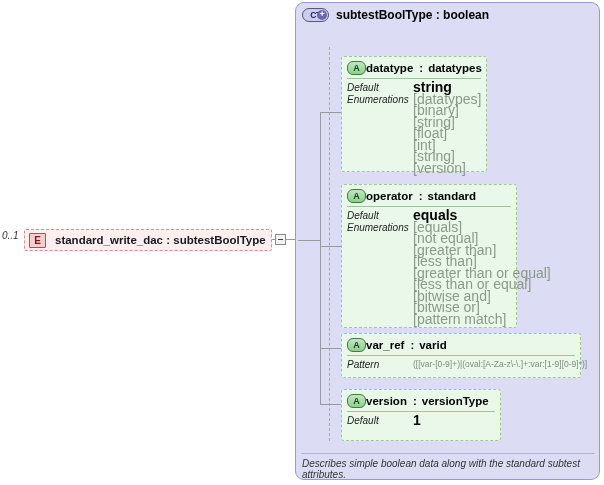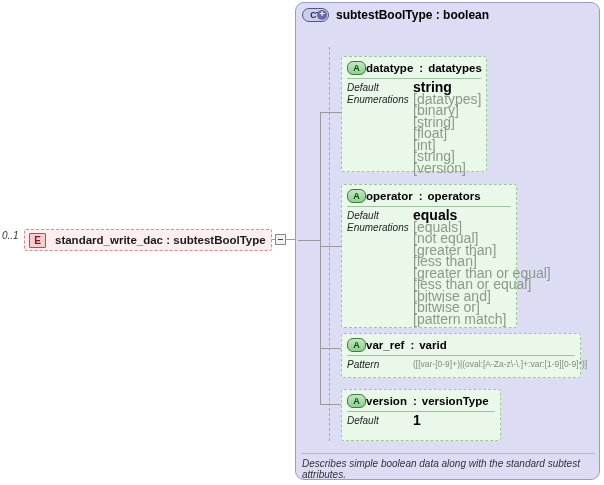--- a/index.html
+++ b/index.html
@@ -336,21 +336,21 @@
         <div class="enum-item">[version]</div>
       </div>
     </div>
   </div>
 
   <div class="attr-box" style="left:45px; top:181px; width:176px; height:144px;">
     <div class="attr-head">
       <div class="a-badge">A</div>
       <div class="a-name">operator</div>
       <div class="a-sep">:</div>
-      <div class="a-type">operators</div>
+      <div class="a-type">standard</div>
     </div>
     <div class="attr-rule"></div>
     <div class="attr-body">
       <div class="facet-row">
         <div class="facet-label">Default</div>
         <div class="facet-val">equals</div>
       </div>
       <div class="facet-row">
         <div class="facet-label">Enumerations</div>
         <div class="facet-val enum">[equals]</div>

